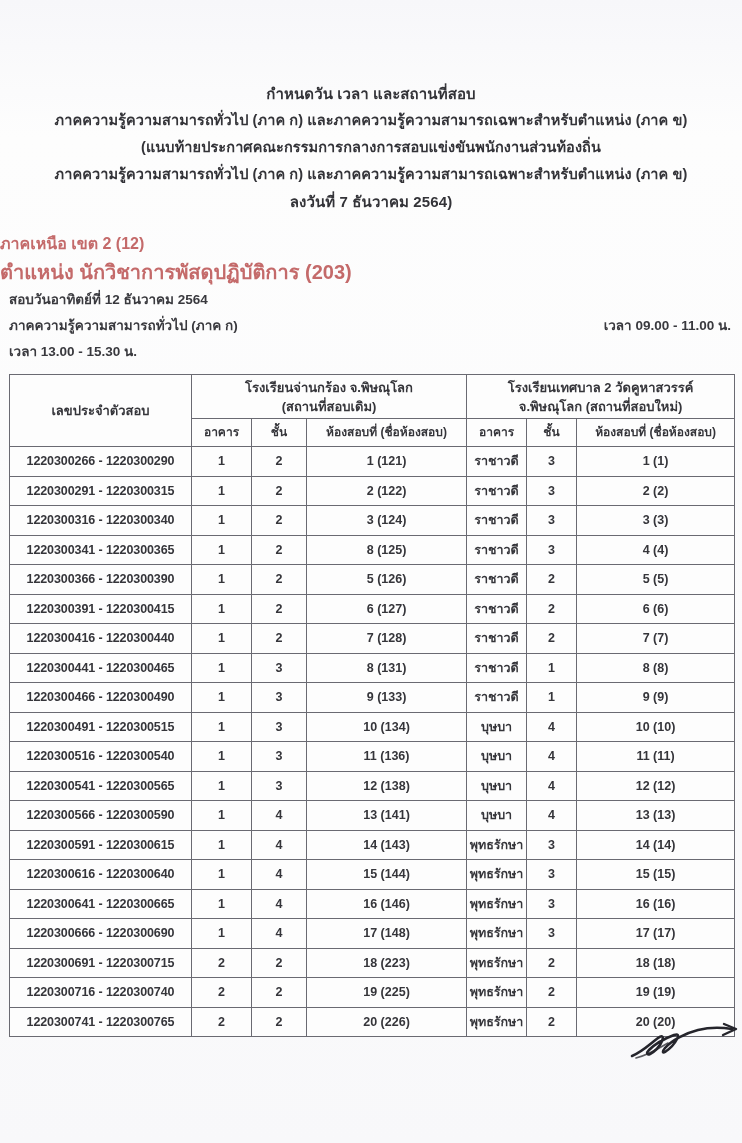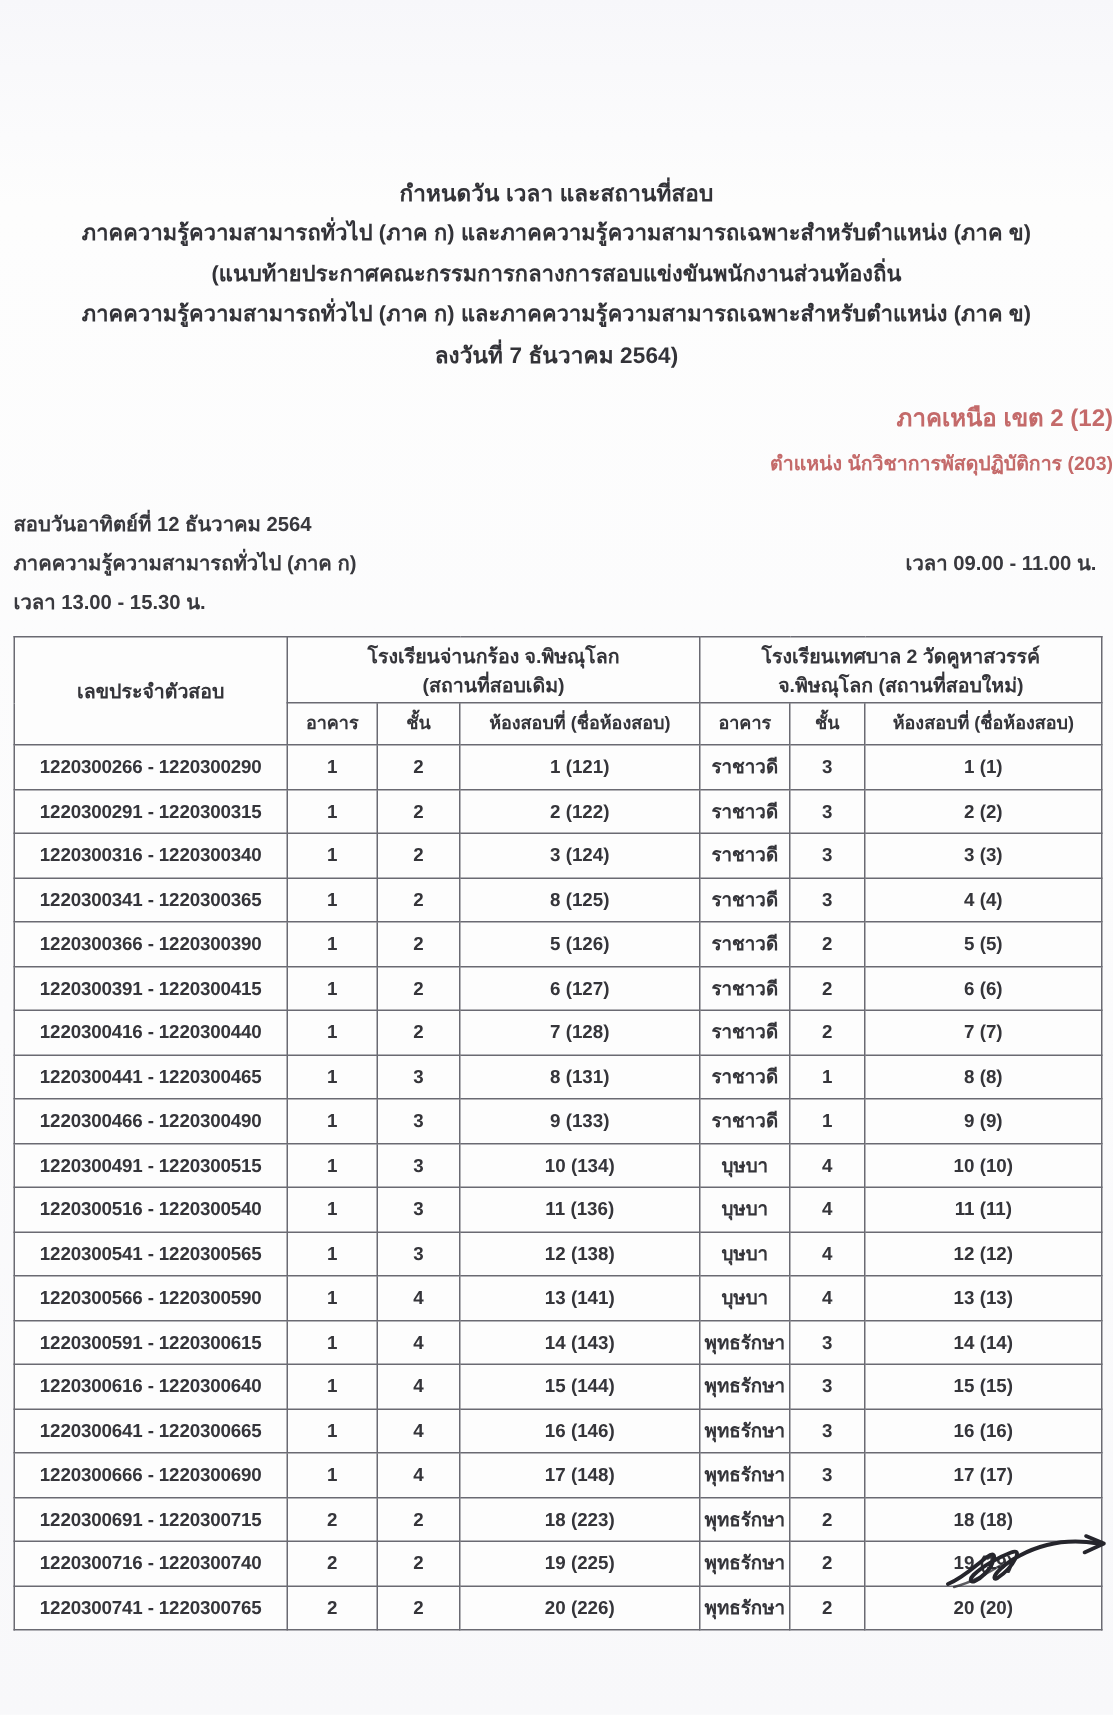--- a/index.html
+++ b/index.html
@@ -17,49 +17,48 @@
   .page {
     width: 742px;
     height: 1143px;
     position: relative;
     background:
       linear-gradient(180deg, #f7f7fa 0%, #fdfdfd 12%, #fbfbfc 60%, #f8f8fa 100%);
   }
 
   
   .heading {
-    padding-top: 116px;
+    padding-top: 80px;
     text-align: center;
   }
   .heading .line {
     font-size: 15px;
     font-weight: 700;
     line-height: 27px;
     color: #333338;
     letter-spacing: .1px;
     white-space: nowrap;
   }
   .heading .line.l2,
   .heading .line.l5 { font-size: 14.5px; }
   .heading .line.l3 { font-size: 14.5px; }
   .heading .line.l4 { font-size: 14.5px; }
 
-  .redblock { text-align: right; margin-top: 14px; }
+  .redblock { text-align: left; margin-top: 14px; }
   .redblock .rline {
     font-size: 16px;
     font-weight: 700;
     line-height: 29px;
     color: #c46a6a;
     white-space: nowrap;
   }
-  .redblock .rline.r2 { font-size: 13px; padding-left: 30px; }
+  .redblock .rline.r2 { font-size: 20px; }
 
   
   .info {
-    margin-top: 14px;
     padding: 0 8px 0 9px;
   }
   .info-row {
     display: flex;
     justify-content: space-between;
     align-items: baseline;
     font-size: 13.5px;
     font-weight: 700;
     color: #39393e;
     line-height: 26px;

